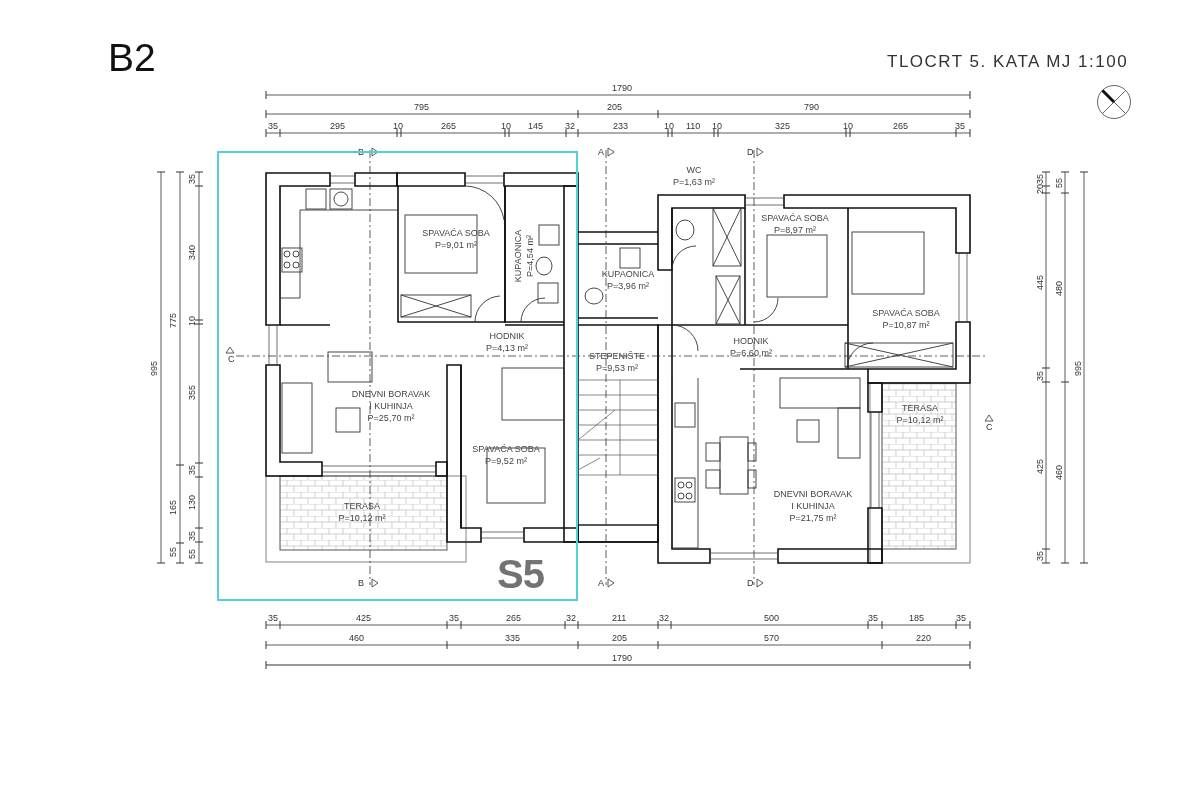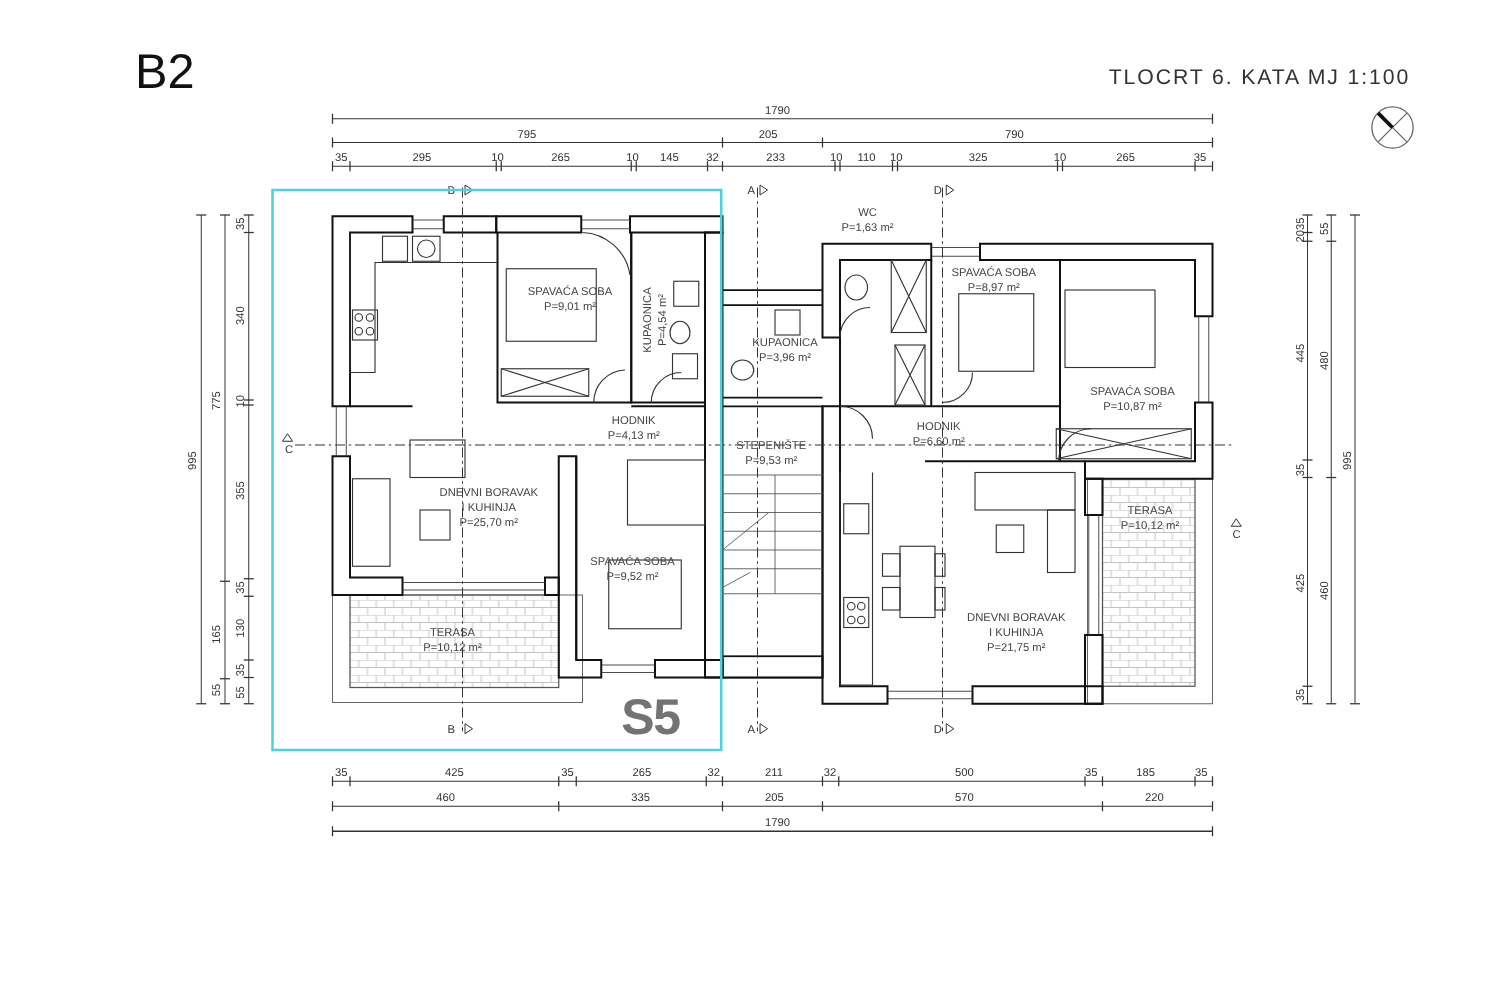--- a/index.html
+++ b/index.html
@@ -9,21 +9,21 @@
   .compass { position:absolute; left:1096px; top:84px; }
   svg.plan { position:absolute; left:0; top:0; }
   .lbl { font-family:"Liberation Sans", sans-serif; font-size:9px; fill:#444; }
   .dim { font-family:"Liberation Sans", sans-serif; font-size:9px; fill:#333; }
   .s5 { position:absolute; left:497px; top:552px; font-size:40px; font-weight:bold; color:#737373; font-family:"Liberation Sans", sans-serif; letter-spacing:-1px; }
 </style>
 </head>
 <body>
 
 <div class="title-b2">B2</div>
-<div class="plan-title">TLOCRT 6. KATA MJ 1:100</div>
+<div class="plan-title">TLOCRT 5. KATA MJ 1:100</div>
 
 <svg class="compass" width="36" height="36" viewBox="0 0 36 36">
   <circle cx="18" cy="18" r="16.5" fill="none" stroke="#666" stroke-width="1"></circle>
   <line x1="6.5" y1="6.5" x2="29.5" y2="29.5" stroke="#666" stroke-width="1"></line>
   <line x1="29.5" y1="6.5" x2="6.5" y2="29.5" stroke="#666" stroke-width="1"></line>
   <line x1="6.5" y1="6.5" x2="18" y2="18" stroke="#111" stroke-width="3"></line>
 </svg>
 
 <svg class="plan" width="1200" height="800" viewBox="0 0 1200 800">
   <defs>

